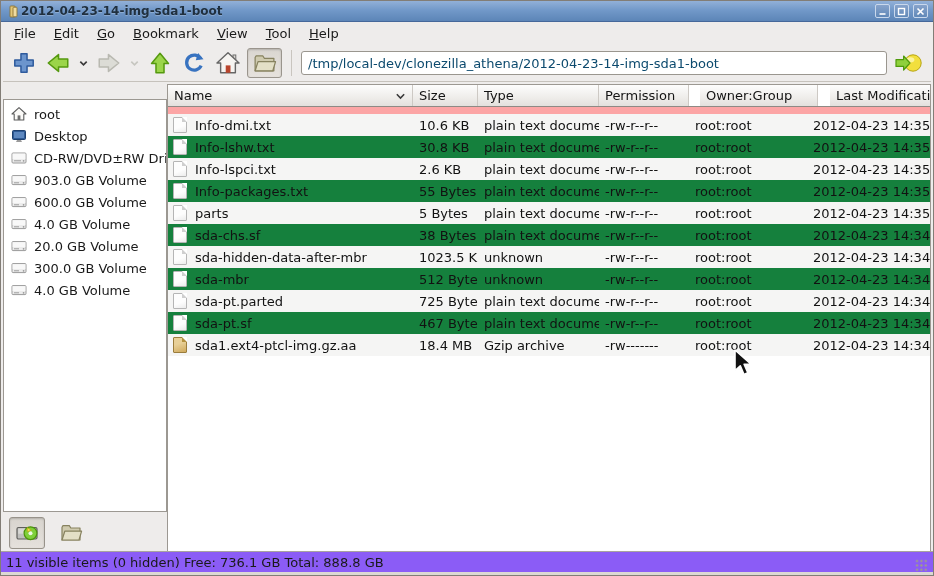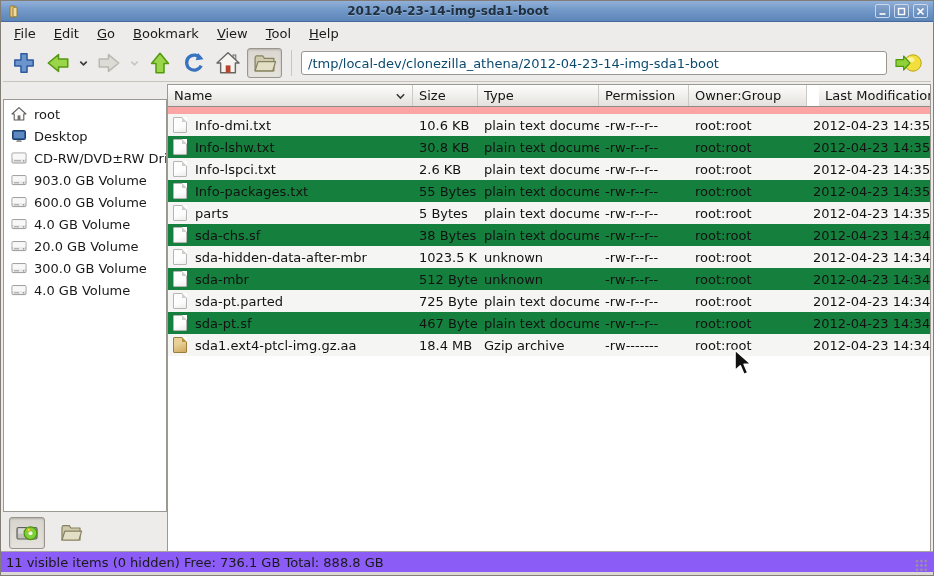--- a/index.html
+++ b/index.html
@@ -11,21 +11,21 @@
   }
   
   .titlebar {
     position:absolute; left:1px; top:1px; right:1px; height:21px;
     background:linear-gradient(#92b0d8 0%, #7299c9 45%, #5c85b7 100%);
     border-bottom:1px solid #46689a;
     display:flex; align-items:center; padding:0 5px;
   }
   .title-icon { width:15px; height:15px; flex:none; display:flex; }
   .title-text {
-    flex:1; text-align:center; font-weight:bold; font-size:12px; color:#20303f;
+    flex:1; text-align:left; font-weight:bold; font-size:12px; color:#20303f;
     text-shadow:0 1px 0 rgba(255,255,255,.22);
     overflow:hidden; white-space:nowrap;
   }
   .win-controls { display:flex; gap:4px; flex:none; }
   .winbtn {
     width:15px; height:14px; border-radius:2px;
     background:linear-gradient(#87a3cb,#6189b9);
     border:1px solid #c9d8ec; display:flex; align-items:center; justify-content:center;
   }
   
@@ -81,21 +81,21 @@
     background:#fff; border:1px solid #9c9892; border-bottom:none; overflow:hidden;
   }
   .listheader { display:flex; height:22px; border-bottom:1px solid #8e8a85; }
   .hcell {
     display:flex; align-items:center; padding-left:6px;
     background:linear-gradient(#fdfdfd,#eceae7 70%, #e3e0dd);
     border-right:1px solid #cdc9c4; font-size:13px; color:#141414;
     overflow:hidden; white-space:nowrap; flex:none;
   }
   .hc-name{ width:245px; } .hc-size{ width:65px; } .hc-type{ width:121px; }
-  .hc-perm{ width:90px; } .hc-owner{ width:118px; } .hc-last{ flex:1; border-right:none;margin-left:12px; }
+  .hc-perm{ width:90px; } .hc-owner{ width:118px;margin-left:11px; } .hc-last{ flex:1; border-right:none;margin-left:12px; }
   .sort-ind { margin-left:auto; margin-right:6px; display:flex; }
   .rows { border-top:7px solid #fca5a5; }
   .frow { display:flex; height:22px; align-items:center; }
   .frow.odd  { background:#f5f5f4; }
   .frow.even { background:#15803d; }
   .cell { flex:none; overflow:hidden; white-space:nowrap; padding-left:6px; font-size:13px; color:#121212; }
   .c-name{ width:245px; display:flex; align-items:center; padding-left:4px; }
   .c-size{ width:65px; } .c-type{ width:121px; padding-right:0; }
   .c-perm{ width:90px; } .c-owner{ width:118px; } .c-last{ flex:1; }
   .ficon {

